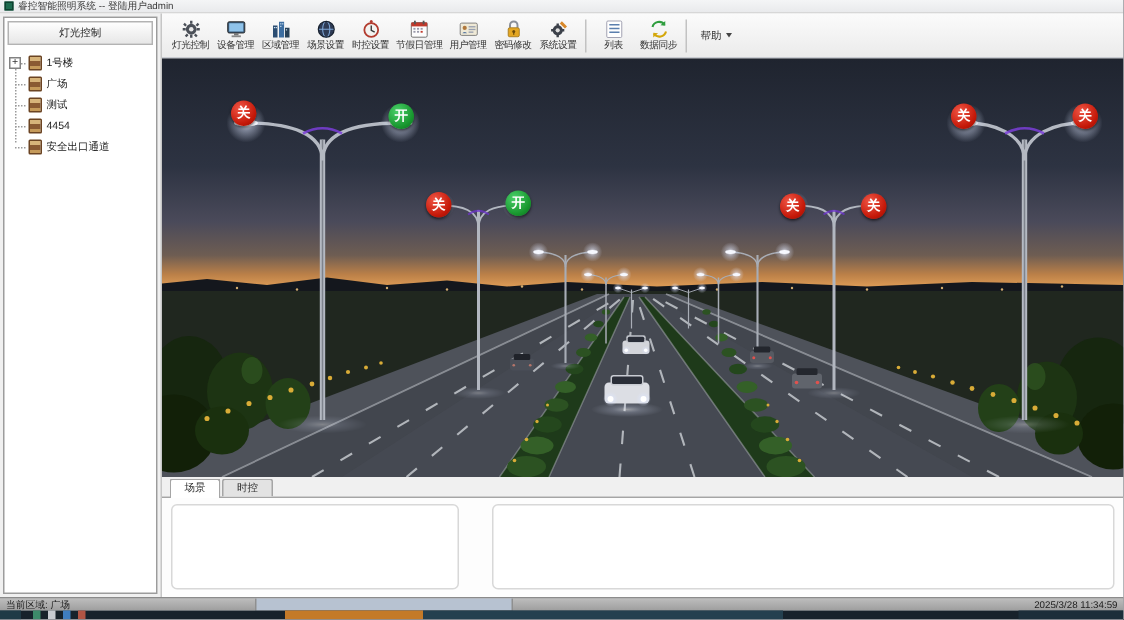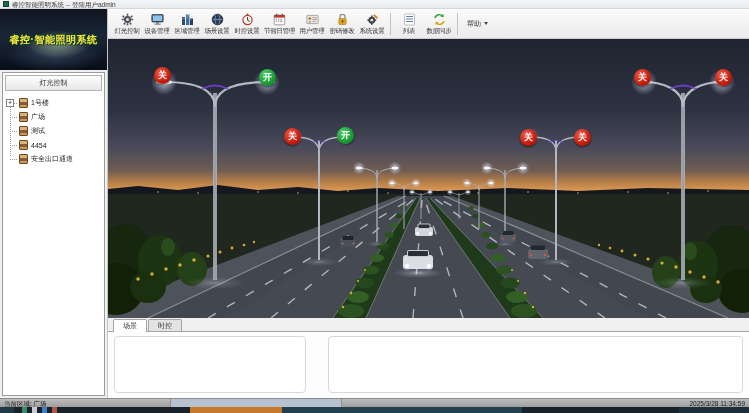--- a/index.html
+++ b/index.html
@@ -135,23 +135,20 @@
 <div class="app">
 
   <div class="titlebar">
     <span class="app-icon"></span>
     <span>睿控智能照明系统 -- 登陆用户admin</span>
   </div>
 
   <div class="main-row">
 
     <div class="sidebar">
-      <div class="logo">
-        <span class="logo-text">睿控·智能照明系统</span>
-      </div>
       <div class="tree-panel">
         <div class="tree-header">灯光控制</div>
         <div class="tree-items">
           <div class="tree-item">
             <span class="expander">+</span>
             <span class="zone-icon"></span>
             <span class="tree-label">1号楼</span>
           </div>
           <div class="tree-item">
             <span class="zone-icon"></span>

